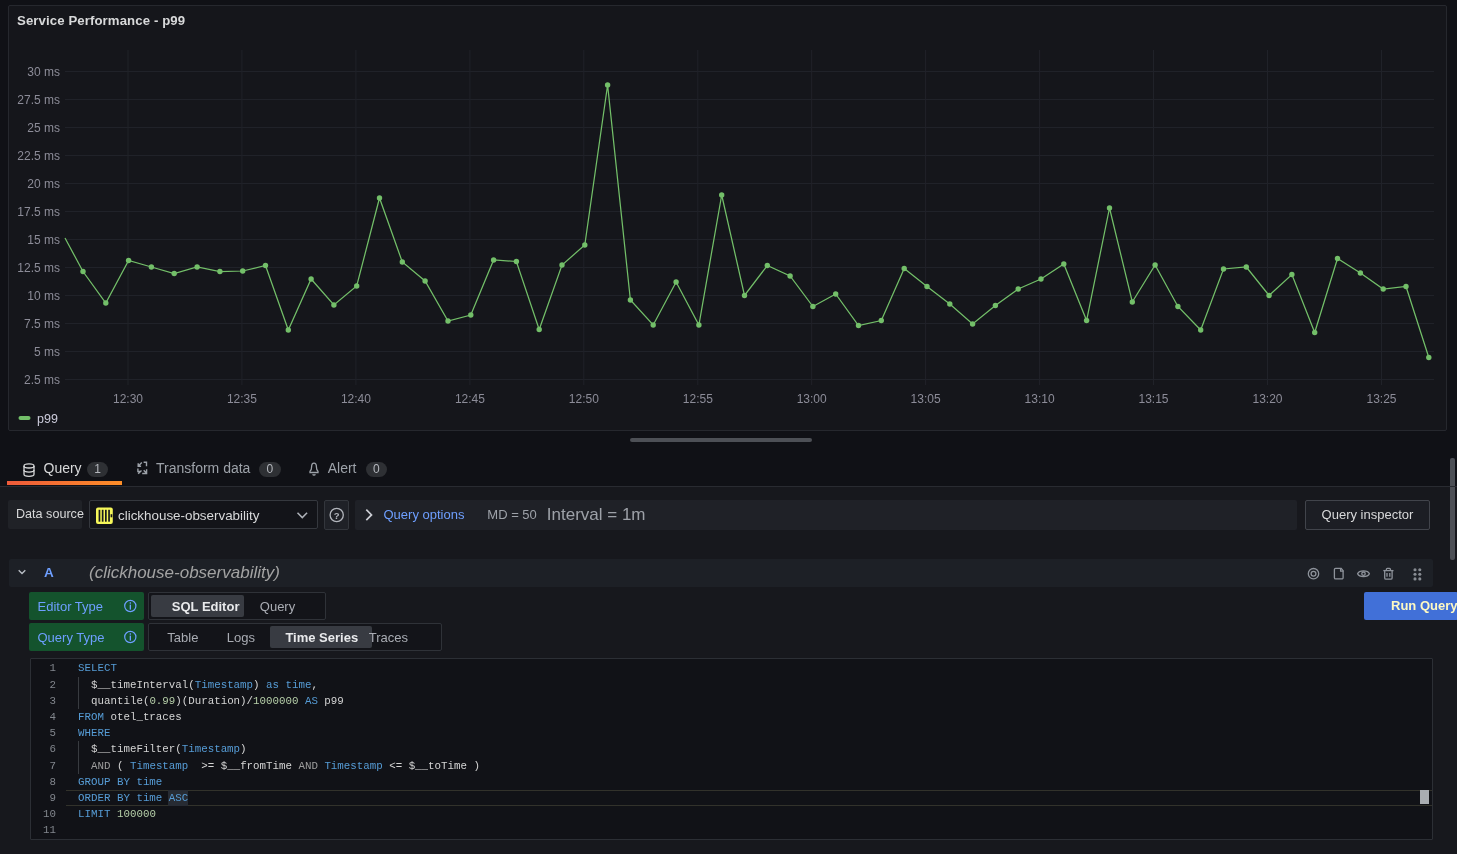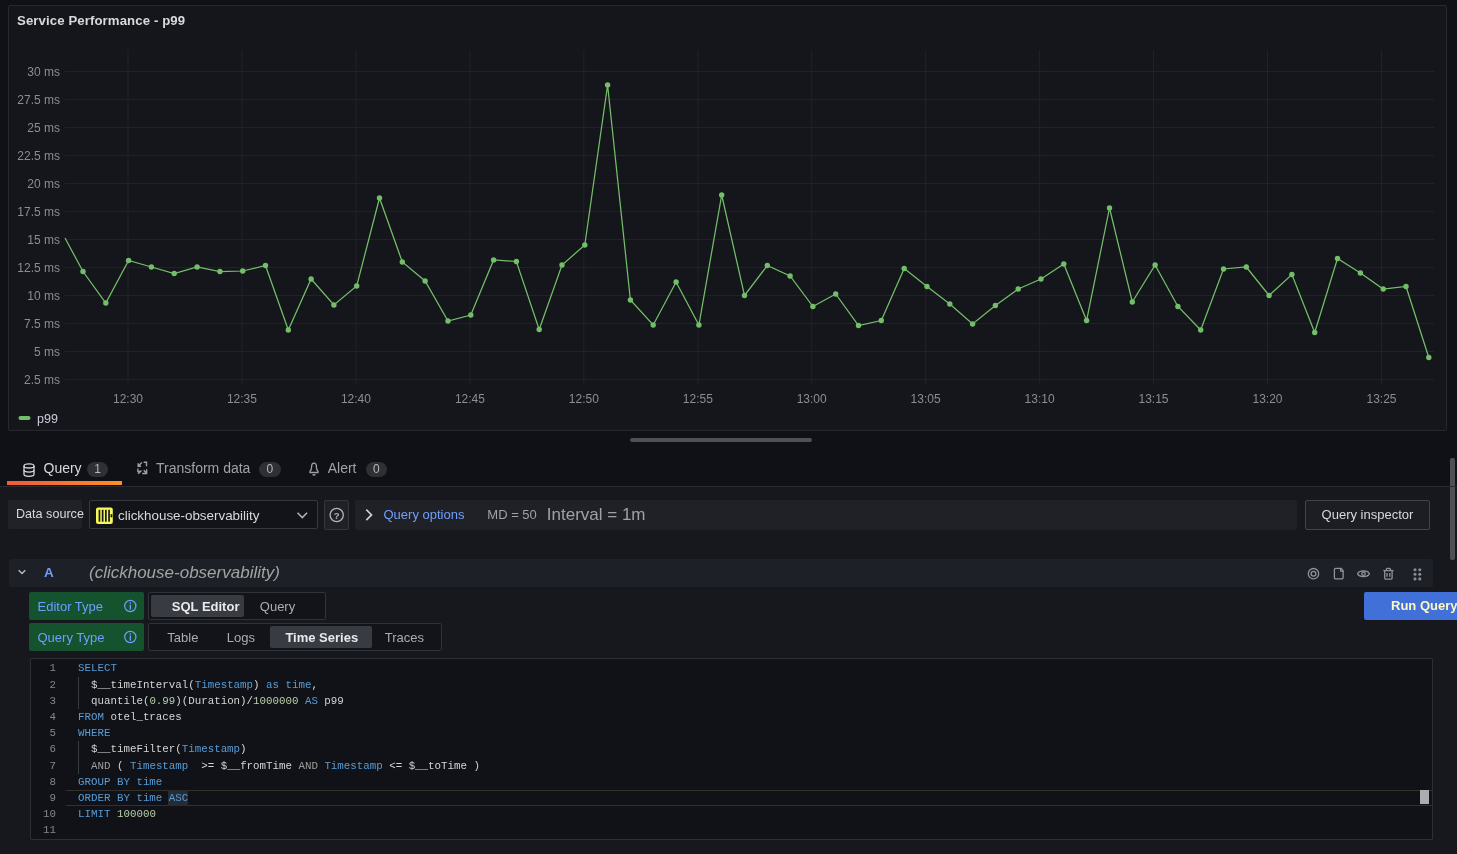--- a/index.html
+++ b/index.html
@@ -265,21 +265,21 @@
   <div class="segtxt off" style="left:111px">Query Builder</div>
 </div>
 <div class="abs runq">Run Query</div>
 
 <div class="abs lchip" style="top:623px"><span class="blue" style="font-size:13px;font-weight:500;margin-left:8.5px">Query Type</span></div>
 <div class="abs group" style="left:147.8px;top:623px;width:294px">
   <div class="seg" style="left:121.4px;width:101.5px"></div>
   <div class="segtxt off" style="left:18.5px">Table</div>
   <div class="segtxt off" style="left:78px">Logs</div>
   <div class="segtxt on" style="left:136.6px">Time Series</div>
-  <div class="segtxt off" style="left:236px">Traces</div>
+  <div class="segtxt off" style="left:220px">Traces</div>
 </div>
 
 <div class="abs editor"></div>
 <div class="abs curline"></div>
 <div class="abs iguide" style="top:676.5px;height:32.4px"></div>
 <div class="abs iguide" style="top:741.3px;height:32.4px"></div>
 <div class="abs sel"></div>
 <div class="abs code lnums">1
 2
 3

